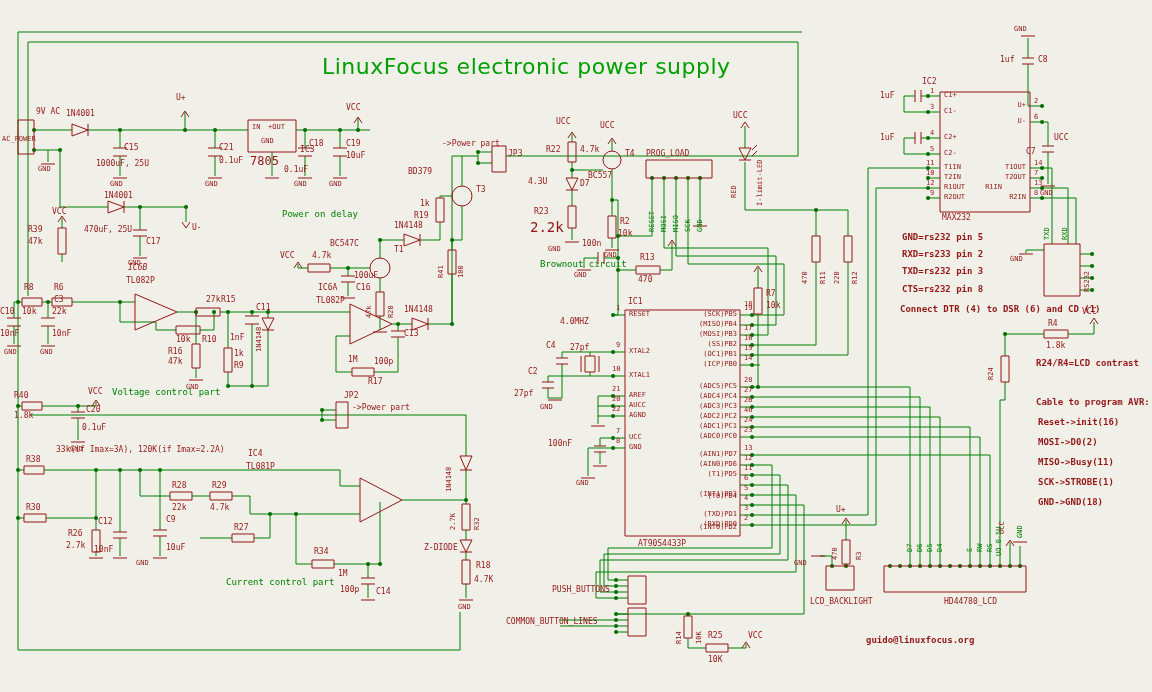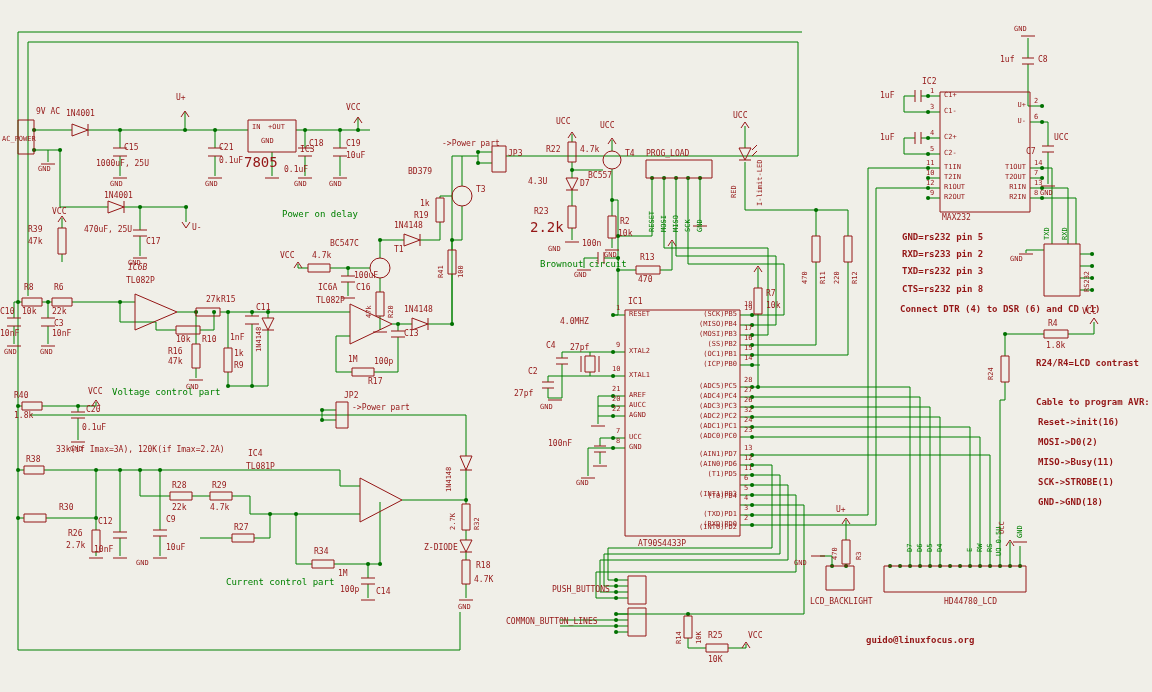--- a/index.html
+++ b/index.html
@@ -152,36 +152,37 @@
                M742 648 L746 642 L750 648 M754 272 L758 266 L762 272 M1006 546 L1010 540 L1014 546
                M182 222 L186 228 L190 222"></path>
 
       <path d="M41 164H55 M113 178H127 M208 178H222 M265 178H279 M298 178H312 M333 178H347 M133 258H147
                M7 346H21 M41 346H55 M189 380H203 M373 332H387 M341 298H355 M71 442H85 M89 558H103 M113 558H127 M153 558H167
                M361 600H375 M459 600H473 M565 242H579 M605 250H619 M577 270H591 M693 226H707 M548 400H562
                M591 426H605 M593 466H607 M581 478H595 M811 556H825 M1013 542H1027 M1019 254H1033 M1041 186H1055 M1021 36H1035"></path>
     </g>
   </svg>
 
+  <div id="title" style="color: rgb(0, 160, 0);">LinuxFocus electronic power supply</div>
   <div id="labels">
       <span class="lbl" style="left: 36px; top: 108px; font-size: 8px; color: rgb(148, 22, 22);">9V AC</span>
       <span class="lbl" style="left: 66px; top: 110px; font-size: 8px; color: rgb(148, 22, 22);">1N4001</span>
       <span class="lbl" style="left: 2px; top: 136px; font-size: 7px; color: rgb(148, 22, 22);">AC_POWER</span>
       <span class="lbl" style="left: 38px; top: 166px; font-size: 7px; color: rgb(148, 22, 22);">GND</span>
       <span class="lbl" style="left: 124px; top: 144px; font-size: 8px; color: rgb(148, 22, 22);">C15</span>
       <span class="lbl" style="left: 96px; top: 160px; font-size: 8px; color: rgb(148, 22, 22);">1000uF, 25U</span>
       <span class="lbl" style="left: 110px; top: 181px; font-size: 7px; color: rgb(148, 22, 22);">GND</span>
       <span class="lbl" style="left: 219px; top: 144px; font-size: 8px; color: rgb(148, 22, 22);">C21</span>
       <span class="lbl" style="left: 219px; top: 157px; font-size: 8px; color: rgb(148, 22, 22);">0.1uF</span>
       <span class="lbl" style="left: 205px; top: 181px; font-size: 7px; color: rgb(148, 22, 22);">GND</span>
       <span class="lbl" style="left: 252px; top: 124px; font-size: 7px; color: rgb(148, 22, 22);">IN</span>
       <span class="lbl" style="left: 268px; top: 124px; font-size: 7px; color: rgb(148, 22, 22);">+OUT</span>
       <span class="lbl" style="left: 261px; top: 138px; font-size: 7px; color: rgb(148, 22, 22);">GND</span>
       <span class="lbl" style="left: 300px; top: 146px; font-size: 8px; color: rgb(148, 22, 22);">IC3</span>
-      <span class="lbl" style="left: 244px; top: 155px; font-size: 14px; color: rgb(148, 22, 22);">7805</span>
+      <span class="lbl" style="left: 250px; top: 155px; font-size: 12px; color: rgb(148, 22, 22);">7805</span>
       <span class="lbl" style="left: 309px; top: 140px; font-size: 8px; color: rgb(148, 22, 22);">C18</span>
       <span class="lbl" style="left: 284px; top: 166px; font-size: 8px; color: rgb(148, 22, 22);">0.1uF</span>
       <span class="lbl" style="left: 294px; top: 181px; font-size: 7px; color: rgb(148, 22, 22);">GND</span>
       <span class="lbl" style="left: 346px; top: 140px; font-size: 8px; color: rgb(148, 22, 22);">C19</span>
       <span class="lbl" style="left: 346px; top: 152px; font-size: 8px; color: rgb(148, 22, 22);">10uF</span>
       <span class="lbl" style="left: 329px; top: 181px; font-size: 7px; color: rgb(148, 22, 22);">GND</span>
       <span class="lbl" style="left: 346px; top: 104px; font-size: 8px; color: rgb(148, 22, 22);">VCC</span>
       <span class="lbl" style="left: 176px; top: 94px; font-size: 8px; color: rgb(148, 22, 22);">U+</span>
       <span class="lbl" style="left: 104px; top: 192px; font-size: 8px; color: rgb(148, 22, 22);">1N4001</span>
       <span class="lbl" style="left: 84px; top: 226px; font-size: 8px; color: rgb(148, 22, 22);">470uF, 25U</span>
@@ -196,21 +197,21 @@
       <span class="lbl" style="left: 54px; top: 284px; font-size: 8px; color: rgb(148, 22, 22);">R6</span>
       <span class="lbl" style="left: 52px; top: 308px; font-size: 8px; color: rgb(148, 22, 22);">22k</span>
       <span class="lbl" style="left: 128px; top: 264px; font-size: 8px; color: rgb(148, 22, 22); font-style: italic;">IC6B</span>
       <span class="lbl" style="left: 126px; top: 277px; font-size: 8px; color: rgb(148, 22, 22);">TL082P</span>
       <span class="lbl" style="left: 174px; top: 296px; font-size: 8px; color: rgb(148, 22, 22); padding-left: 47px;">R15</span>
       <span class="lbl" style="left: 206px; top: 296px; font-size: 8px; color: rgb(148, 22, 22);">27k</span>
       <span class="lbl" style="left: 176px; top: 336px; font-size: 8px; color: rgb(148, 22, 22);">10k</span>
       <span class="lbl" style="left: 202px; top: 336px; font-size: 8px; color: rgb(148, 22, 22);">R10</span>
       <span class="lbl" style="left: 0px; top: 308px; font-size: 8px; color: rgb(148, 22, 22);">C10</span>
       <span class="lbl" style="left: 0px; top: 330px; font-size: 8px; color: rgb(148, 22, 22);">10nF</span>
-      <span class="lbl" style="left: 54px; top: 320px; font-size: 8px; color: rgb(148, 22, 22);">C3</span>
+      <span class="lbl" style="left: 54px; top: 296px; font-size: 8px; color: rgb(148, 22, 22);">C3</span>
       <span class="lbl" style="left: 52px; top: 330px; font-size: 8px; color: rgb(148, 22, 22);">10nF</span>
       <span class="lbl" style="left: 4px; top: 349px; font-size: 7px; color: rgb(148, 22, 22);">GND</span>
       <span class="lbl" style="left: 40px; top: 349px; font-size: 7px; color: rgb(148, 22, 22);">GND</span>
       <span class="lbl" style="left: 168px; top: 348px; font-size: 8px; color: rgb(148, 22, 22);">R16</span>
       <span class="lbl" style="left: 168px; top: 358px; font-size: 8px; color: rgb(148, 22, 22);">47k</span>
       <span class="lbl" style="left: 186px; top: 384px; font-size: 7px; color: rgb(148, 22, 22);">GND</span>
       <span class="lbl" style="left: 234px; top: 350px; font-size: 8px; color: rgb(148, 22, 22);">1k</span>
       <span class="lbl" style="left: 234px; top: 362px; font-size: 8px; color: rgb(148, 22, 22);">R9</span>
       <span class="lbl" style="left: 256px; top: 304px; font-size: 8px; color: rgb(148, 22, 22);">C11</span>
       <span class="lbl" style="left: 230px; top: 334px; font-size: 8px; color: rgb(148, 22, 22);">1nF</span>
@@ -224,21 +225,21 @@
       <span class="lbl" style="left: 404px; top: 306px; font-size: 8px; color: rgb(148, 22, 22);">1N4148</span>
       <span class="lbl" style="left: 112px; top: 388px; font-size: 9px; color: rgb(0, 128, 0);">Voltage control part</span>
       <span class="lbl" style="left: 14px; top: 392px; font-size: 8px; color: rgb(148, 22, 22);">R40</span>
       <span class="lbl" style="left: 14px; top: 412px; font-size: 8px; color: rgb(148, 22, 22);">1.8k</span>
       <span class="lbl" style="left: 88px; top: 388px; font-size: 8px; color: rgb(148, 22, 22);">VCC</span>
       <span class="lbl" style="left: 86px; top: 406px; font-size: 8px; color: rgb(148, 22, 22);">C20</span>
       <span class="lbl" style="left: 82px; top: 424px; font-size: 8px; color: rgb(148, 22, 22);">0.1uF</span>
       <span class="lbl" style="left: 70px; top: 446px; font-size: 7px; color: rgb(148, 22, 22);">GND</span>
       <span class="lbl" style="left: 56px; top: 446px; font-size: 8px; color: rgb(148, 22, 22);">33k(if Imax=3A), 120K(if Imax=2.2A)</span>
       <span class="lbl" style="left: 26px; top: 456px; font-size: 8px; color: rgb(148, 22, 22);">R38</span>
-      <span class="lbl" style="left: 26px; top: 504px; font-size: 8px; color: rgb(148, 22, 22); margin-left: 33px;">R30</span>
+      <span class="lbl" style="left: 26px; top: 504px; font-size: 8px; color: rgb(148, 22, 22);">R30</span>
       <span class="lbl" style="left: 68px; top: 530px; font-size: 8px; color: rgb(148, 22, 22);">R26</span>
       <span class="lbl" style="left: 66px; top: 542px; font-size: 8px; color: rgb(148, 22, 22);">2.7k</span>
       <span class="lbl" style="left: 98px; top: 518px; font-size: 8px; color: rgb(148, 22, 22);">C12</span>
       <span class="lbl" style="left: 94px; top: 546px; font-size: 8px; color: rgb(148, 22, 22);">10nF</span>
       <span class="lbl" style="left: 166px; top: 516px; font-size: 8px; color: rgb(148, 22, 22);">C9</span>
       <span class="lbl" style="left: 166px; top: 544px; font-size: 8px; color: rgb(148, 22, 22);">10uF</span>
       <span class="lbl" style="left: 136px; top: 560px; font-size: 7px; color: rgb(148, 22, 22);">GND</span>
       <span class="lbl" style="left: 172px; top: 482px; font-size: 8px; color: rgb(148, 22, 22);">R28</span>
       <span class="lbl" style="left: 172px; top: 504px; font-size: 8px; color: rgb(148, 22, 22);">22k</span>
       <span class="lbl" style="left: 212px; top: 482px; font-size: 8px; color: rgb(148, 22, 22);">R29</span>
@@ -343,21 +344,21 @@
       <span class="lbl" style="left: 629px; top: 521px; font-size: 7px; color: rgb(148, 22, 22); width: 108px; text-align: right; white-space: nowrap;">(RXD)PD0</span>
       <span class="lbl" style="left: 744px; top: 305px; font-size: 7px; color: rgb(148, 22, 22);">19</span>
       <span class="lbl" style="left: 744px; top: 301px; font-size: 7px; color: rgb(148, 22, 22);">18</span>
       <span class="lbl" style="left: 744px; top: 325px; font-size: 7px; color: rgb(148, 22, 22);">17</span>
       <span class="lbl" style="left: 744px; top: 335px; font-size: 7px; color: rgb(148, 22, 22);">16</span>
       <span class="lbl" style="left: 744px; top: 345px; font-size: 7px; color: rgb(148, 22, 22);">15</span>
       <span class="lbl" style="left: 744px; top: 355px; font-size: 7px; color: rgb(148, 22, 22);">14</span>
       <span class="lbl" style="left: 744px; top: 377px; font-size: 7px; color: rgb(148, 22, 22);">28</span>
       <span class="lbl" style="left: 744px; top: 387px; font-size: 7px; color: rgb(148, 22, 22);">27</span>
       <span class="lbl" style="left: 744px; top: 397px; font-size: 7px; color: rgb(148, 22, 22);">26</span>
-      <span class="lbl" style="left: 744px; top: 407px; font-size: 7px; color: rgb(148, 22, 22);">32</span>
+      <span class="lbl" style="left: 744px; top: 407px; font-size: 7px; color: rgb(148, 22, 22);">46</span>
       <span class="lbl" style="left: 744px; top: 417px; font-size: 7px; color: rgb(148, 22, 22);">24</span>
       <span class="lbl" style="left: 744px; top: 427px; font-size: 7px; color: rgb(148, 22, 22);">23</span>
       <span class="lbl" style="left: 744px; top: 445px; font-size: 7px; color: rgb(148, 22, 22);">13</span>
       <span class="lbl" style="left: 744px; top: 455px; font-size: 7px; color: rgb(148, 22, 22);">12</span>
       <span class="lbl" style="left: 744px; top: 465px; font-size: 7px; color: rgb(148, 22, 22);">11</span>
       <span class="lbl" style="left: 744px; top: 475px; font-size: 7px; color: rgb(148, 22, 22);">6</span>
       <span class="lbl" style="left: 744px; top: 485px; font-size: 7px; color: rgb(148, 22, 22);">5</span>
       <span class="lbl" style="left: 744px; top: 495px; font-size: 7px; color: rgb(148, 22, 22);">4</span>
       <span class="lbl" style="left: 744px; top: 505px; font-size: 7px; color: rgb(148, 22, 22);">3</span>
       <span class="lbl" style="left: 744px; top: 515px; font-size: 7px; color: rgb(148, 22, 22);">2</span>
@@ -403,21 +404,21 @@
       <span class="lbl" style="left: 944px; top: 134px; font-size: 7px; color: rgb(148, 22, 22);">C2+</span>
       <span class="lbl" style="left: 944px; top: 150px; font-size: 7px; color: rgb(148, 22, 22);">C2-</span>
       <span class="lbl" style="left: 944px; top: 164px; font-size: 7px; color: rgb(148, 22, 22);">T1IN</span>
       <span class="lbl" style="left: 944px; top: 174px; font-size: 7px; color: rgb(148, 22, 22);">T2IN</span>
       <span class="lbl" style="left: 944px; top: 184px; font-size: 7px; color: rgb(148, 22, 22);">R1OUT</span>
       <span class="lbl" style="left: 944px; top: 194px; font-size: 7px; color: rgb(148, 22, 22); text-align: center;">R2OUT</span>
       <span class="lbl" style="left: 944px; top: 102px; font-size: 7px; color: rgb(148, 22, 22); width: 82px; text-align: right; white-space: nowrap;">U+</span>
       <span class="lbl" style="left: 944px; top: 118px; font-size: 7px; color: rgb(148, 22, 22); width: 82px; text-align: right; white-space: nowrap;">U-</span>
       <span class="lbl" style="left: 944px; top: 164px; font-size: 7px; color: rgb(148, 22, 22); width: 82px; text-align: right; white-space: nowrap;">T1OUT</span>
       <span class="lbl" style="left: 944px; top: 174px; font-size: 7px; color: rgb(148, 22, 22); width: 82px; text-align: right; white-space: nowrap;">T2OUT</span>
-      <span class="lbl" style="left: 944px; top: 184px; font-size: 7px; color: rgb(148, 22, 22); width: 82px; text-align: right; white-space: nowrap;">R1IN</span>
+      <span class="lbl" style="left: 944px; top: 184px; font-size: 7px; color: rgb(148, 22, 22); width: 58px; text-align: right; white-space: nowrap;">R1IN</span>
       <span class="lbl" style="left: 944px; top: 194px; font-size: 7px; color: rgb(148, 22, 22); width: 82px; text-align: right; white-space: nowrap;">R2IN</span>
       <span class="lbl" style="left: 930px; top: 88px; font-size: 7px; color: rgb(148, 22, 22);">1</span>
       <span class="lbl" style="left: 930px; top: 104px; font-size: 7px; color: rgb(148, 22, 22);">3</span>
       <span class="lbl" style="left: 930px; top: 130px; font-size: 7px; color: rgb(148, 22, 22);">4</span>
       <span class="lbl" style="left: 930px; top: 146px; font-size: 7px; color: rgb(148, 22, 22);">5</span>
       <span class="lbl" style="left: 926px; top: 160px; font-size: 7px; color: rgb(148, 22, 22);">11</span>
       <span class="lbl" style="left: 926px; top: 170px; font-size: 7px; color: rgb(148, 22, 22);">10</span>
       <span class="lbl" style="left: 926px; top: 180px; font-size: 7px; color: rgb(148, 22, 22);">12</span>
       <span class="lbl" style="left: 930px; top: 190px; font-size: 7px; color: rgb(148, 22, 22);">9</span>
       <span class="lbl" style="left: 1034px; top: 98px; font-size: 7px; color: rgb(148, 22, 22);">2</span>

